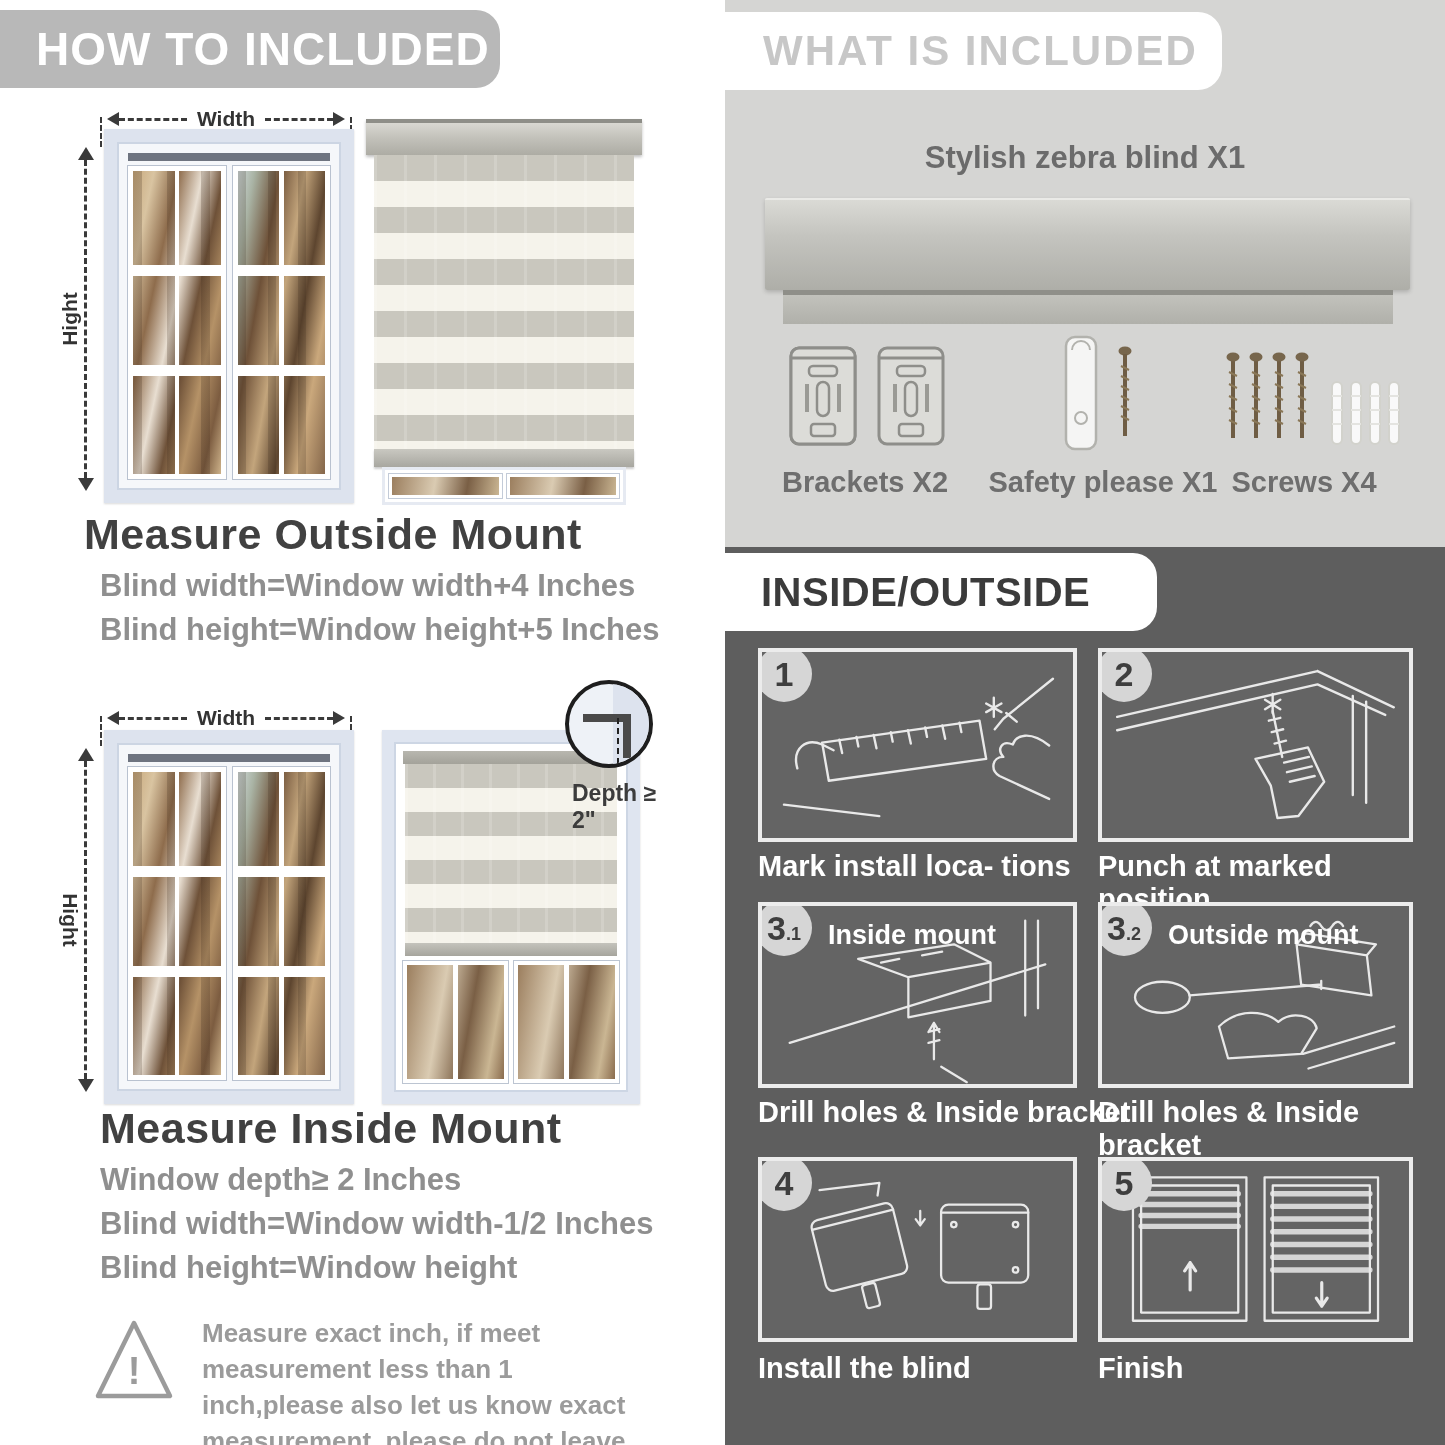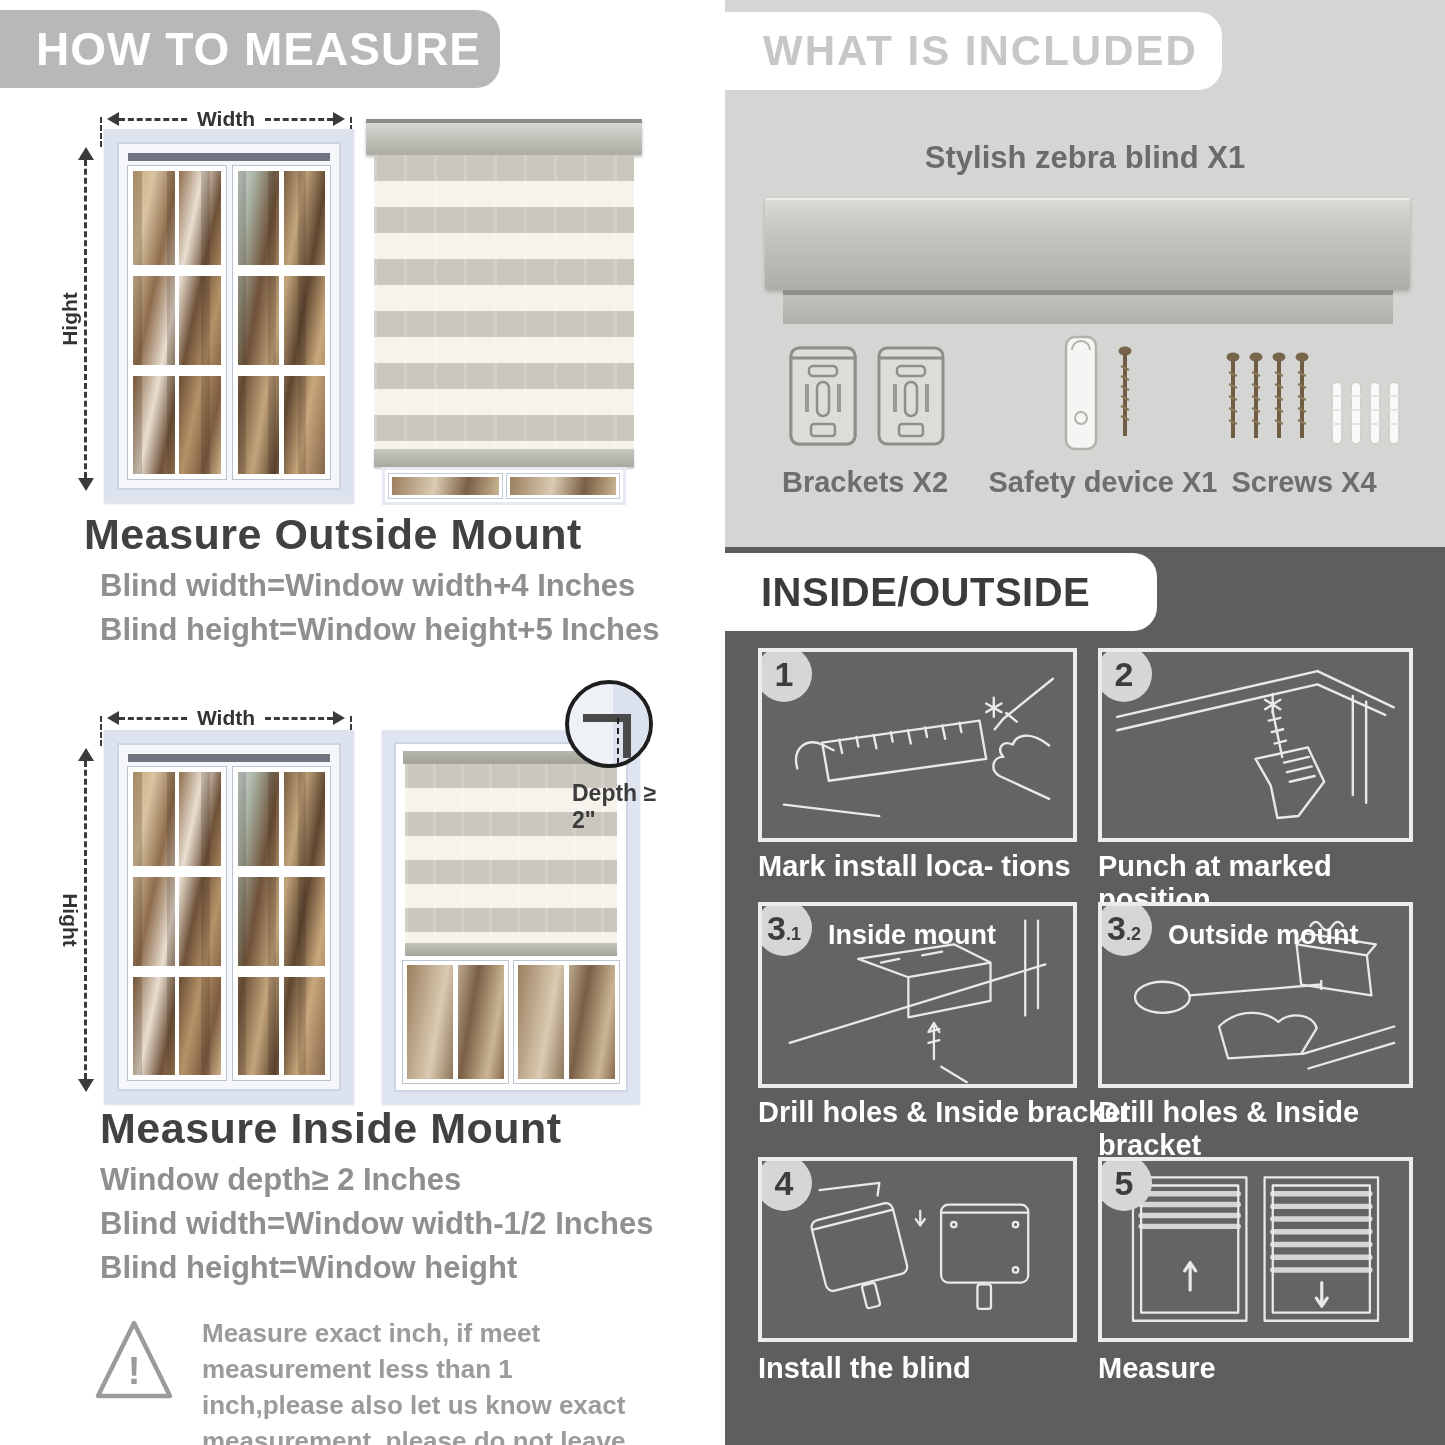--- a/index.html
+++ b/index.html
@@ -124,21 +124,21 @@
 
   .art { stroke:#e9e9e9; fill:none; stroke-width:2.5; stroke-linecap:round; stroke-linejoin:round; }
 </style>
 </head>
 <body>
 
 <div id="canvas">
 
   <div class="left-col">
 
-    <div class="how-header">HOW TO MEASURE</div>
+    <div class="how-header">HOW TO INCLUDED</div>
 
     <div class="fig" style="left:60px; top:103px; width:605px; height:420px;">
       <div class="h-arrow" style="left:40px; top:6px; width:252px;">
         <span class="endtick l"></span>
         <span class="tri-l"></span>
         <span class="dash"></span>
         <span class="lbl">Width</span>
         <span class="dash"></span>
         <span class="tri-r"></span>
         <span class="endtick r"></span>
@@ -289,21 +289,21 @@
           <rect x="22" y="6" width="10" height="62" rx="5"></rect>
         <rect x="41" y="6" width="10" height="62" rx="5"></rect>
           <rect x="60" y="6" width="10" height="62" rx="5"></rect>
       </g>
       <g stroke="#e4e4e0" stroke-width="2" fill="none">
         <path d="M3 20 h10 M3 34 h10 M3 48 h10 M22 20 h10 M22 34 h10 M22 48 h10 M41 20 h10 M41 34 h10 M41 48 h10 M60 20 h10 M60 34 h10 M60 48 h10"></path>
       </g>
     </svg>
 
     <div class="item-label" style="left:40px; width:200px;">Brackets X2</div>
-    <div class="item-label" style="left:258px; width:240px;">Safety device X1</div>
+    <div class="item-label" style="left:258px; width:240px;">Safety please X1</div>
     <div class="item-label" style="left:494px; width:170px;">Screws X4</div>
   </div>
 
   <div class="mount">
     <div class="mount-header">INSIDE/OUTSIDE MOUNT</div>
 
     <div class="panel" style="left:33px; top:101px; width:319px; height:194px;">
       <div class="badge">
           <span>1</span>
           <span class="sub"></span>
@@ -406,16 +406,16 @@
         <path d="M88 142 L88 112 M88 112 l-6 9 M88 112 l6 9" stroke-width="3.5"></path>
         <rect x="170" y="18" width="125" height="158"></rect>
         <rect x="179" y="27" width="107" height="140"></rect>
         <g stroke-width="6" opacity="0.85">
           <path d="M179 36 h107 M179 50 h107 M179 64 h107 M179 78 h107 M179 92 h107 M179 106 h107 M179 120 h107"></path>
         </g>
         <path d="M233 134 L233 160 M233 160 l-6 -9 M233 160 l6 -9" stroke-width="3.5"></path>
       </svg>
     </div>
     <div class="caption" style="left:33px; top:805px;">Install the blind</div>
-    <div class="caption" style="left:373px; top:805px;">Measure</div>
+    <div class="caption" style="left:373px; top:805px;">Finish</div>
   </div>
 
 </div>
 
 </body></html>

